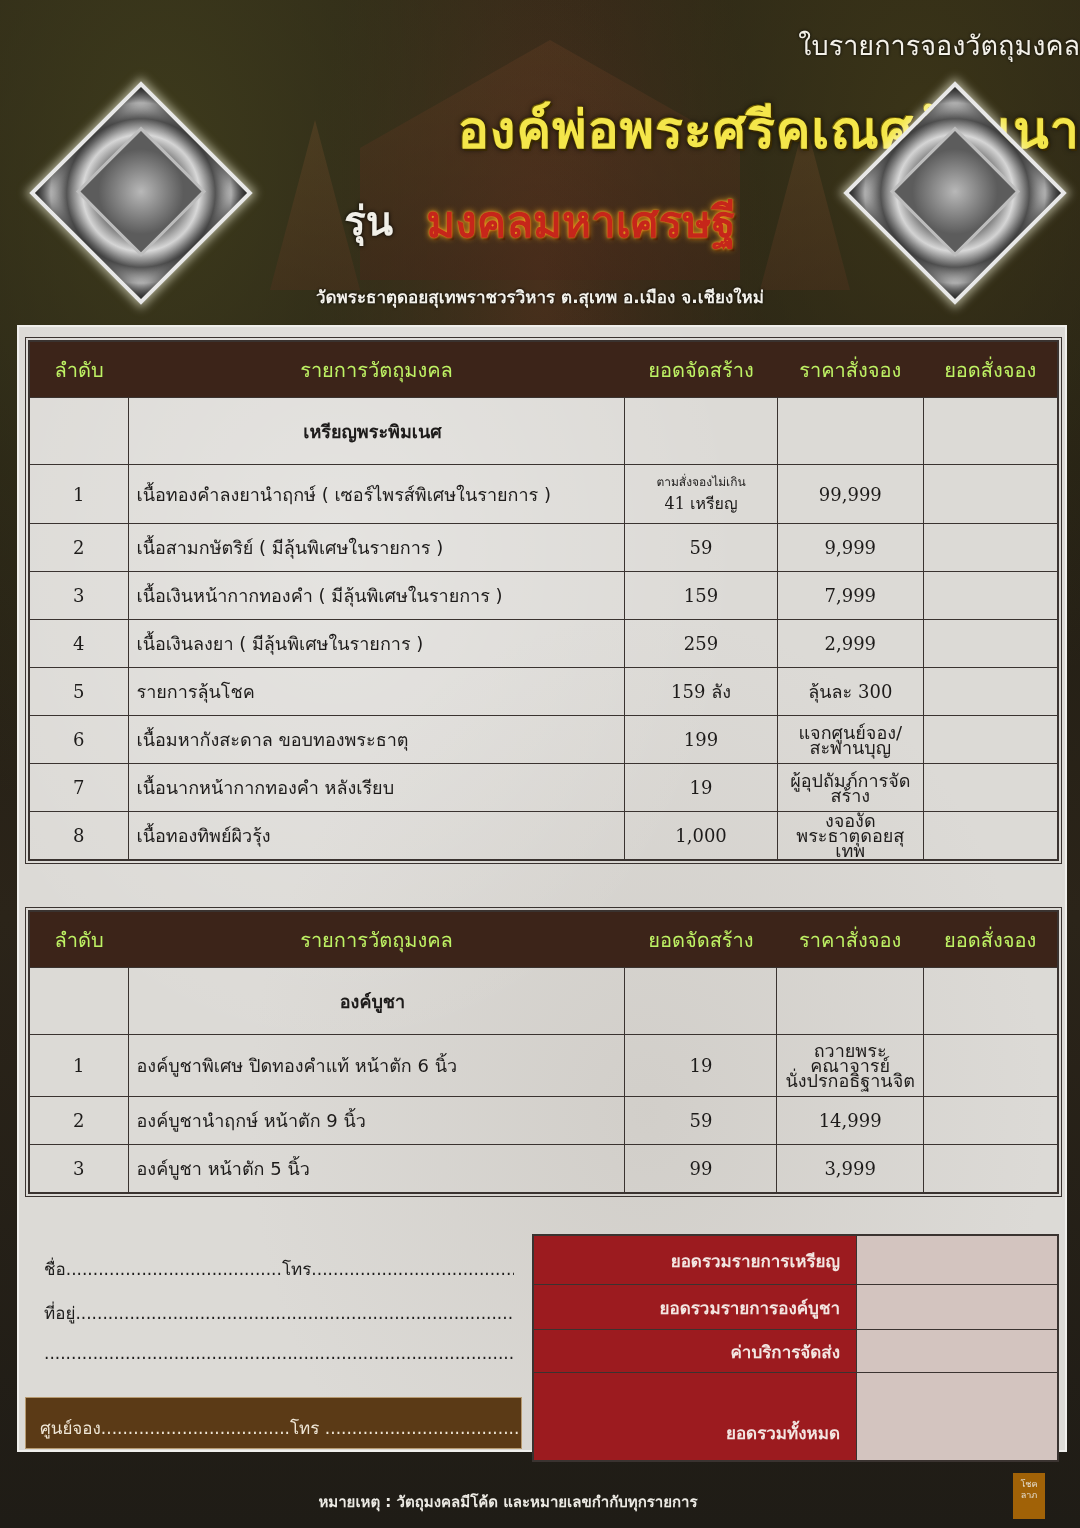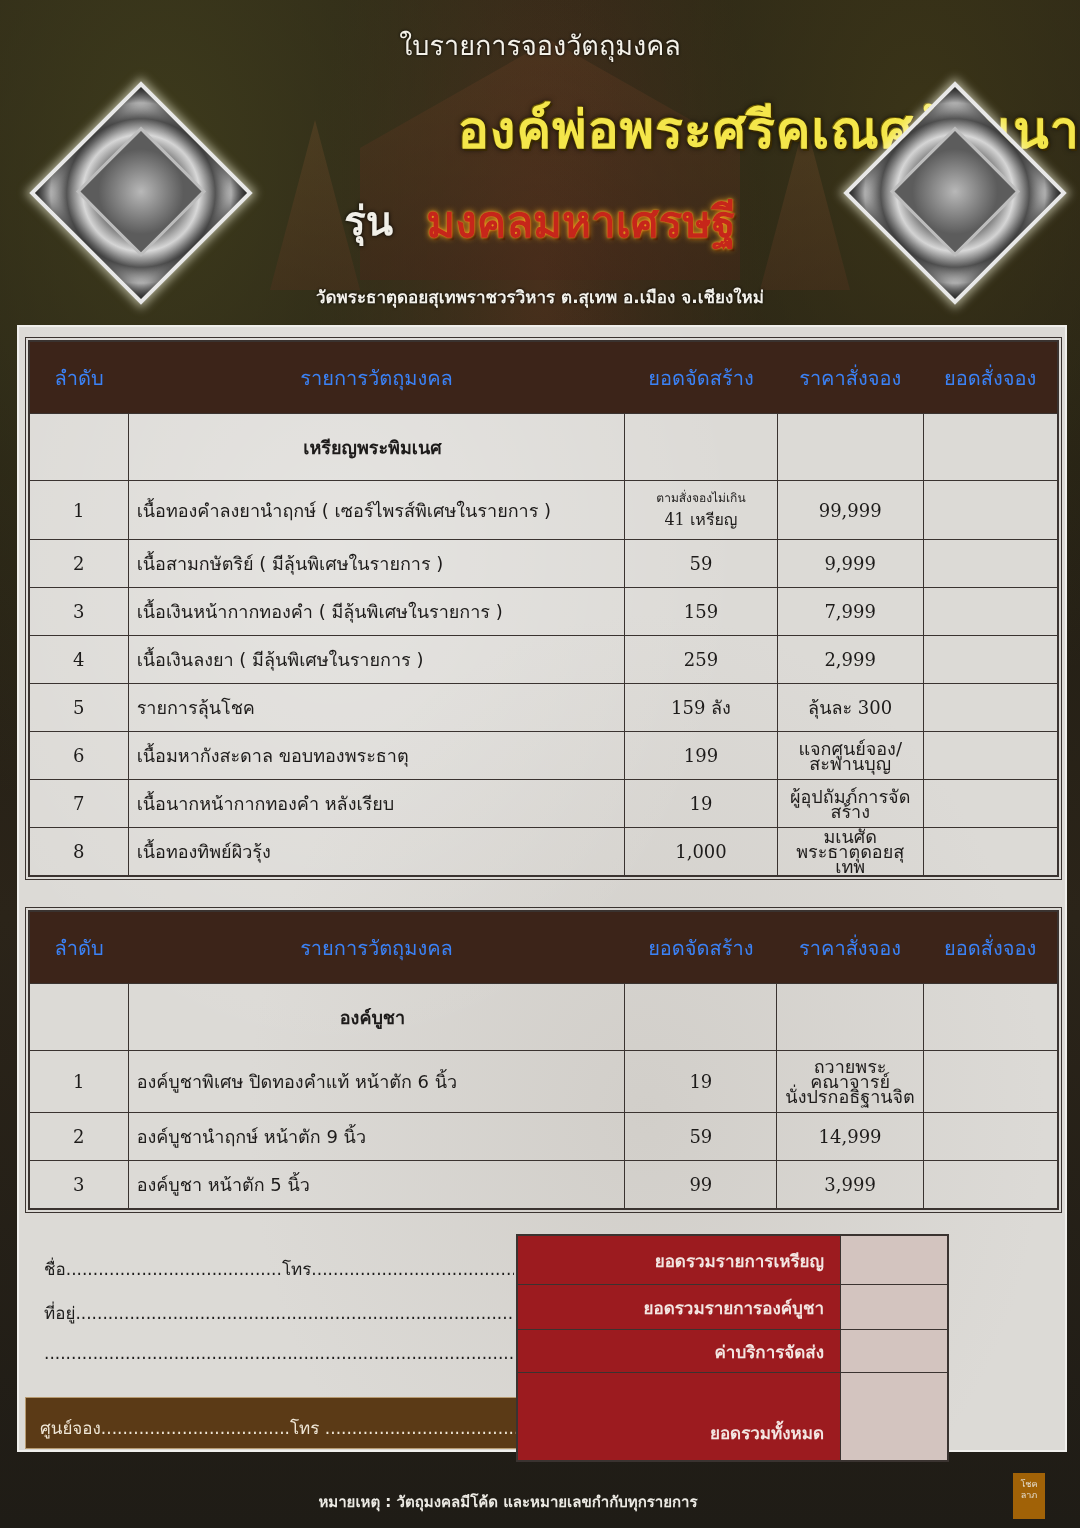--- a/index.html
+++ b/index.html
@@ -19,21 +19,21 @@
     background: linear-gradient(180deg, rgba(120,70,40,0.25), rgba(70,40,25,0.5));
     clip-path: polygon(50% 0, 100% 45%, 100% 100%, 0 100%, 0 45%);
   }
   .pagoda-l, .pagoda-r {
     position: absolute; top: 120px; width: 90px; height: 170px;
     background: linear-gradient(180deg, rgba(140,90,50,0.25), rgba(80,50,30,0.45));
     clip-path: polygon(50% 0, 80% 60%, 100% 100%, 0 100%, 20% 60%);
   }
   .pagoda-l { left: 270px; } .pagoda-r { left: 760px; }
   .subtitle {
-    position: absolute; left: 0; top: 24px; width: 1080px; text-align: center;
+    position: absolute; left: 0; top: 24px; width: 1080px; text-align: right;
     color: #f4f1e8; font-family: Liberation Mono, monospace; font-size: 27px;
     text-shadow: 0 0 3px #000;
   }
   .main-title {
     position: absolute; left: 0; top: 88px; width: 1080px; text-align: right;
     color: #f4e64a; font-family: "DejaVu Sans", sans-serif; font-weight: bold;
     font-size: 52px; letter-spacing: 1px;
     text-shadow: 2px 2px 0 #3a2a00, -1px -1px 0 #6b5a00, 0 0 6px #000;
   }
   .series-row {
@@ -78,22 +78,22 @@
     box-sizing: border-box;
   }
   table.order {
     position: absolute; left: 9px; border-collapse: collapse; width: 1031px;
     font-family: "DejaVu Serif", "Liberation Serif", serif;
     border: 2px solid #3a3330; outline: 1px solid #3a3330; outline-offset: 2px;
   }
   .t1 { top: 13px; }
   .t2 { top: 583px; }
   table.order th {
-    background: #3c2419; color: #3b82f6; font-family: "DejaVu Sans", sans-serif;
-    font-weight: normal; font-size: 20px; height: 55px; padding: 8px;
+    background: #3c2419; color: #bef264; font-family: "DejaVu Sans", sans-serif;
+    font-weight: normal; font-size: 20px; height: 55px; padding: 0;
   }
   table.order td {
     border: 1.5px solid #3a3330; color: #1d1b1a; font-size: 18px; padding: 0 8px;
   }
   .c-no { width: 82px; text-align: center; }
   .c-item { width: 484px; }
   .c-qty { width: 136px; text-align: center; }
   .c-price { width: 130px; text-align: center; }
   .c-ordered { width: 118px; }
   td.c-item { padding-left: 28px; font-family: "DejaVu Sans", sans-serif; font-size: 17px; }
@@ -113,21 +113,21 @@
     font-size: 17px; width: 470px; white-space: nowrap; overflow: hidden;
   }
   .booking-bar {
     position: absolute; left: 6px; top: 1070px; width: 497px; height: 52px;
     background: #5b3a16; border: 1px solid #b79a70; box-sizing: border-box;
     color: #efe6d6; font-family: "DejaVu Sans", sans-serif; font-size: 17px;
     padding: 16px 0 0 14px; white-space: nowrap; overflow: hidden;
   }
   
   table.totals {
-    position: absolute; left: 497px; top: 907px; width: 433px; border-collapse: collapse;
+    position: absolute; left: 513px; top: 907px; width: 527px; border-collapse: collapse;
     border: 2px solid #3a3330;
   }
   table.totals td { border: 1.5px solid #3a3330; padding: 0; }
   table.totals td.lbl {
     background: #9c1b1f; color: #f3e6e2; width: 306px; text-align: right;
     padding-right: 16px; font-family: "DejaVu Sans", sans-serif; font-weight: bold; font-size: 17px;
   }
   table.totals td.val { background: #d3c4bf; }
   table.totals tr.r1 td { height: 48px; }
   table.totals tr.r2 td { height: 44px; }
@@ -233,21 +233,21 @@
         <td class="c-item">เนื้อนากหน้ากากทองคำ  หลังเรียบ</td>
         <td class="c-qty">19</td>
         <td class="c-price small-note">ผู้อุปถัมภ์การจัดสร้าง</td>
         <td class="c-ordered"></td>
       </tr>
       <tr class="row">
         <td class="c-no">8</td>
         <td class="c-item">เนื้อทองทิพย์ผิวรุ้ง</td>
         <td class="c-qty">1,000</td>
         <td class="c-price small-note">
-          <span style="display:block">มเนศัด</span>
+          <span style="display:block">งจองัด</span>
           <span style="display:block">พระธาตุดอยสุเทพ</span>
         </td>
         <td class="c-ordered"></td>
       </tr>
     </tbody>
   </table>
 
   <table class="order t2">
     <thead>
       <tr>

